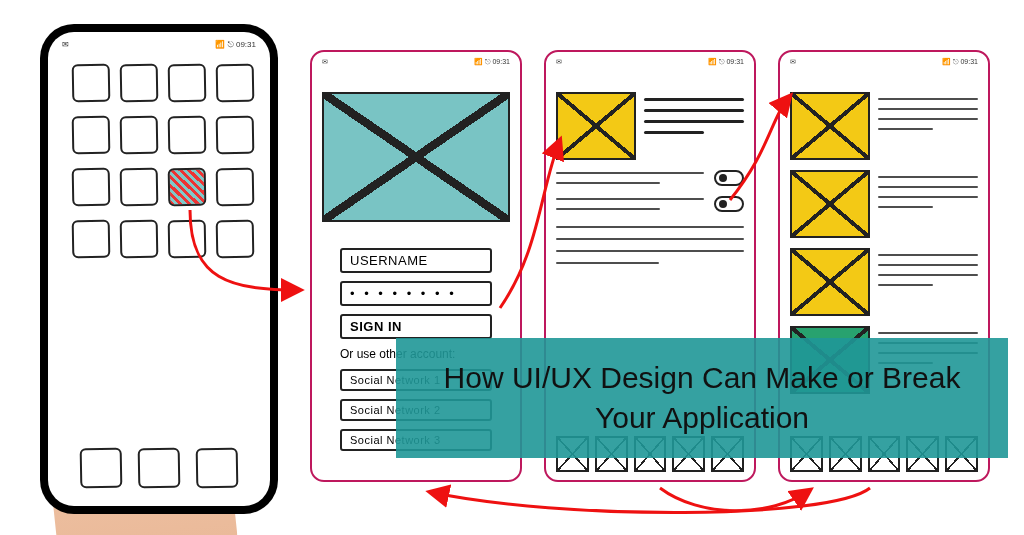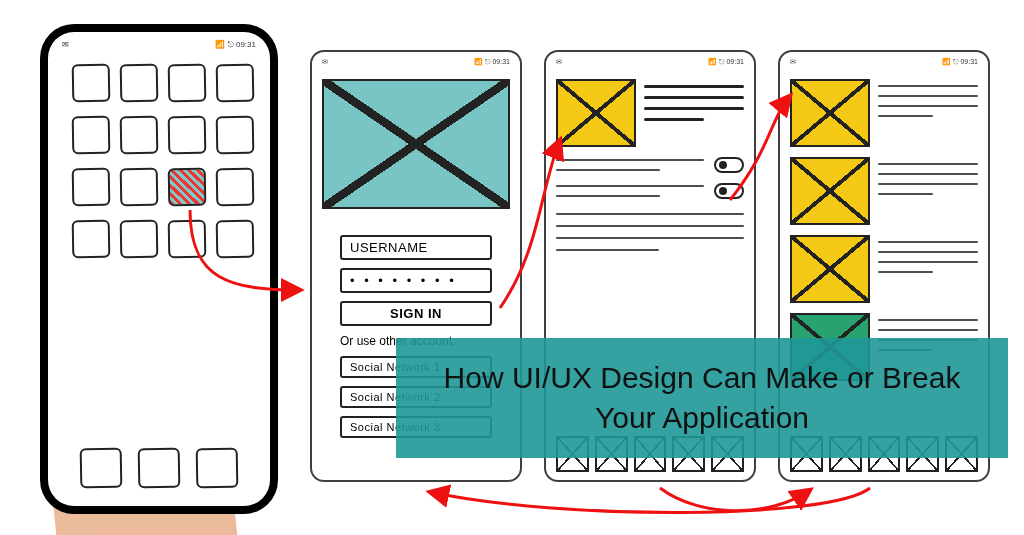--- a/index.html
+++ b/index.html
@@ -91,26 +91,26 @@
   background: linear-gradient(#f3c9ac,#e8b695);
   border-radius: 20px;
   z-index:6;
 }
 .f1 { left:230px; top:40px; width:50px; height:26px; transform:rotate(-6deg);}
 .f2 { left:232px; top:70px; width:54px; height:26px; transform:rotate(-4deg);}
 
 
 .wire {
   position:absolute;
-  border: 2px solid #404040;
+  border: 2px solid #be185d;
   border-radius: 14px;
   width: 212px;
   height: 432px;
   background:#fff;
-  padding: 27px 10px 10px;
+  padding: 40px 10px 10px;
 }
 .wire .status-bar { top:6px; left:10px; right:10px; font-size:7px; }
 .w1 { left: 310px; top: 50px; }
 .w2 { left: 544px; top: 50px; }
 .w3 { left: 778px; top: 50px; }
 
 
 .imgbox {
   border: 2px solid #222;
   position:relative;
@@ -129,21 +129,21 @@
 .line.thin { height:2px; opacity:.8; }
 
 .field {
   border:2px solid #222; border-radius:3px;
   padding: 3px 8px;
   font-size:13px;
   background:#fff;
   text-align:left;
   letter-spacing:.5px;
 }
-.btn { font-weight:bold;text-align:center; }
+.btn { font-weight:bold; }
 .handwrite { font-size:12px; }
 
 
 .toggle {
   width:30px; height:16px; border:2px solid #222; border-radius:10px;
   position:relative; background:#fff;
 }
 .toggle::after{
   content:""; position:absolute; width:8px;height:8px;background:#222;
   border-radius:50%; top:2px; left:3px;

